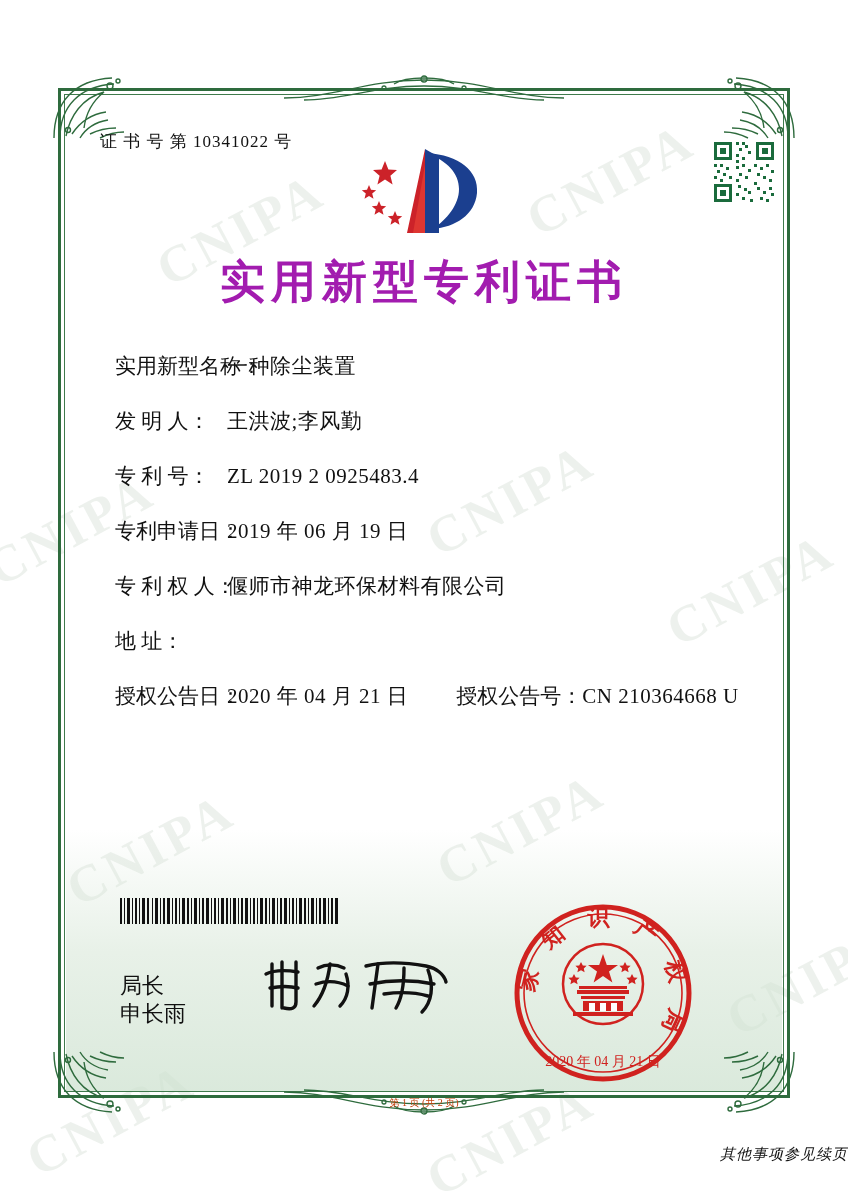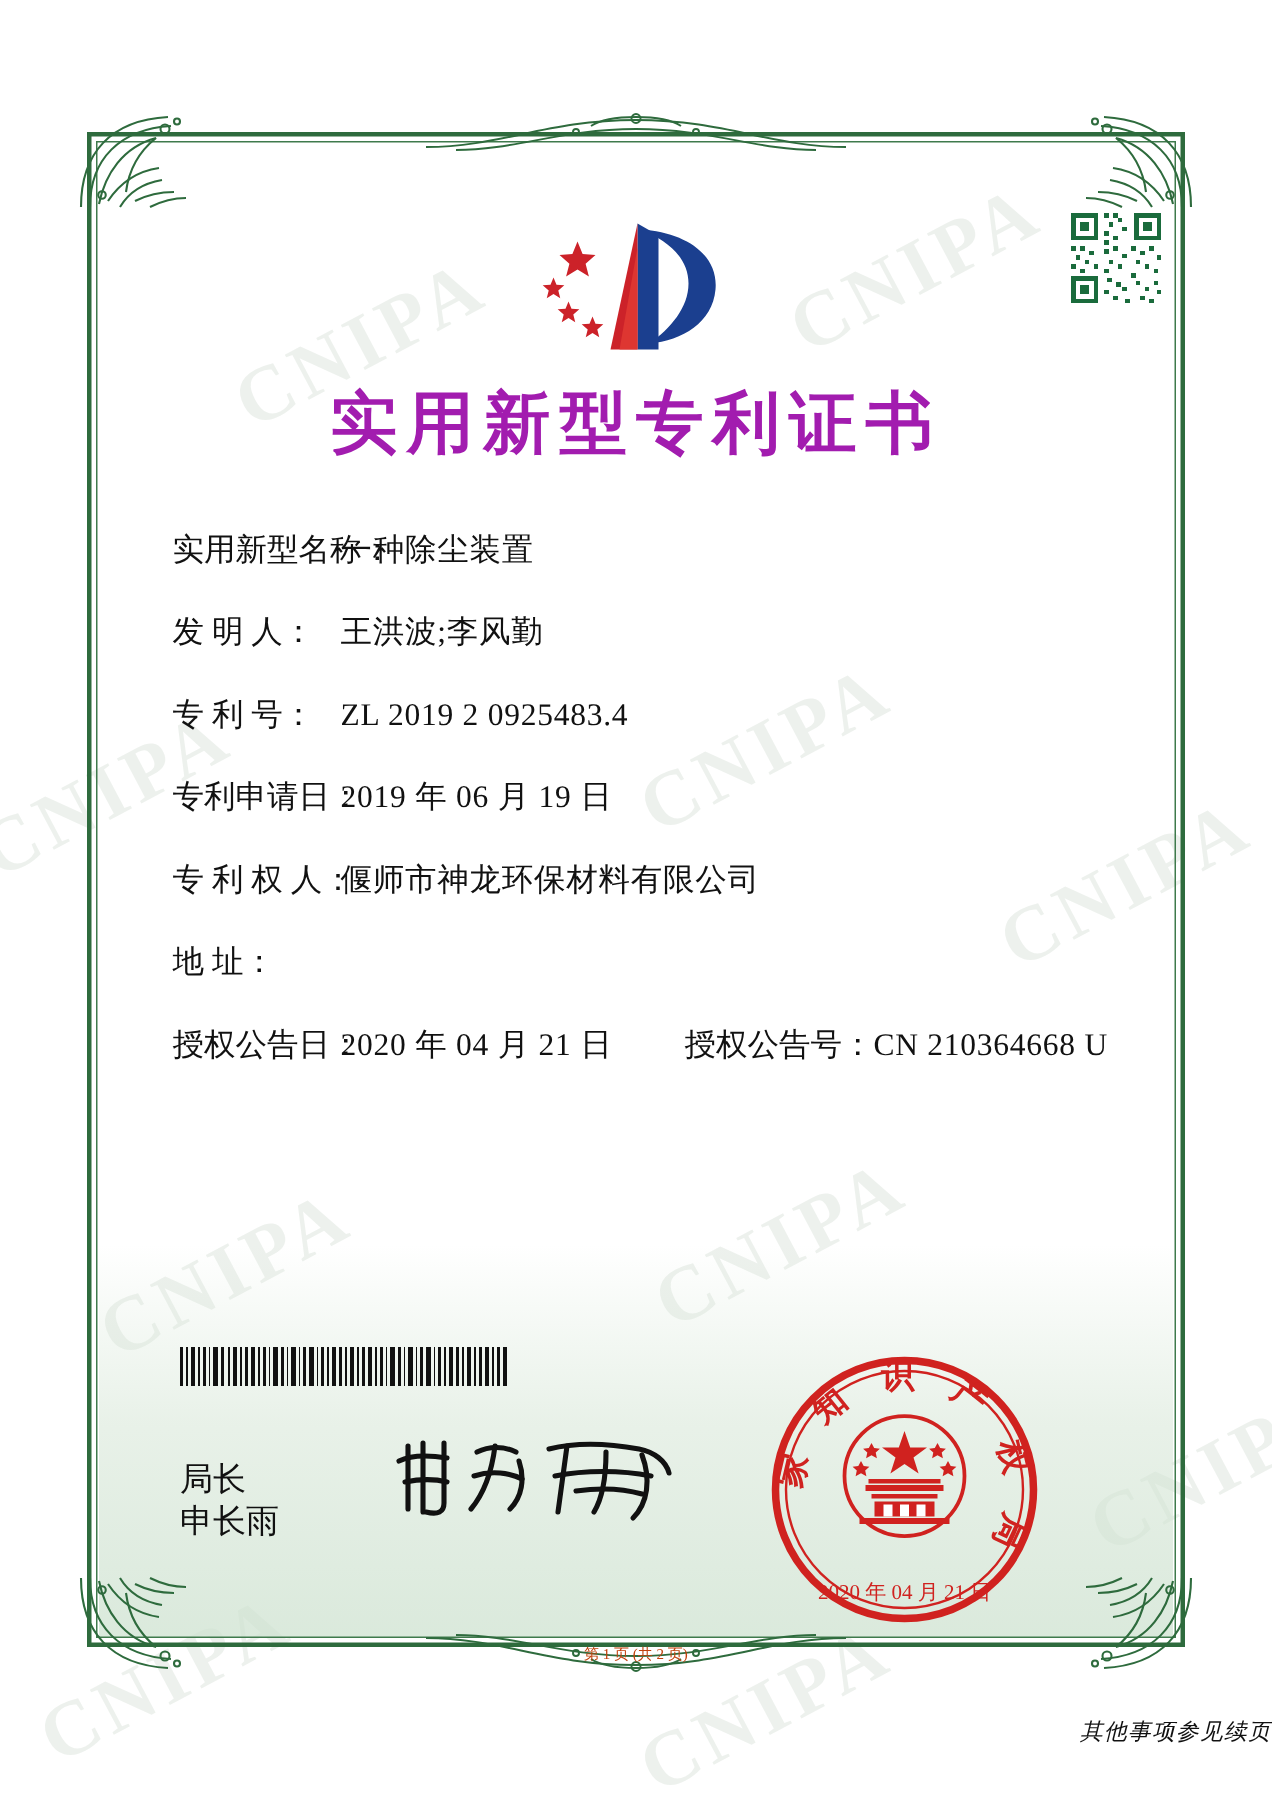--- a/index.html
+++ b/index.html
@@ -335,20 +335,23 @@
         <path d="M10,24 C60,24 90,6 150,6 C210,6 240,24 290,24"></path>
         <path d="M30,26 C70,26 100,12 150,12 C200,12 230,26 270,26"></path>
         <path d="M120,10 C132,2 168,2 180,10"></path>
         <circle cx="150" cy="5" r="3"></circle>
         <circle cx="110" cy="14" r="2"></circle>
         <circle cx="190" cy="14" r="2"></circle>
       </g>
     </svg>
   </div>
 
+  <div class="content">
+    <div class="cert-no">证 书 号 第 10341022 号</div>
+  </div>
 
   <div class="logo">
     <svg viewBox="0 0 140 100">
 
       <path d="M72,8 C104,10 124,26 122,48 C120,70 100,82 78,84 C92,74 104,60 104,44 C104,28 92,16 72,8 Z" fill="#1b3f8f"></path>
 
       <path d="M70,4 L84,12 L84,88 L70,88 Z" fill="#1b3f8f"></path>
       <path d="M70,4 L70,88 L52,88 Z" fill="#cc2229"></path>
       <path d="M70,20 L70,88 L58,88 Z" fill="#e03a33" opacity="0.85"></path>
 

